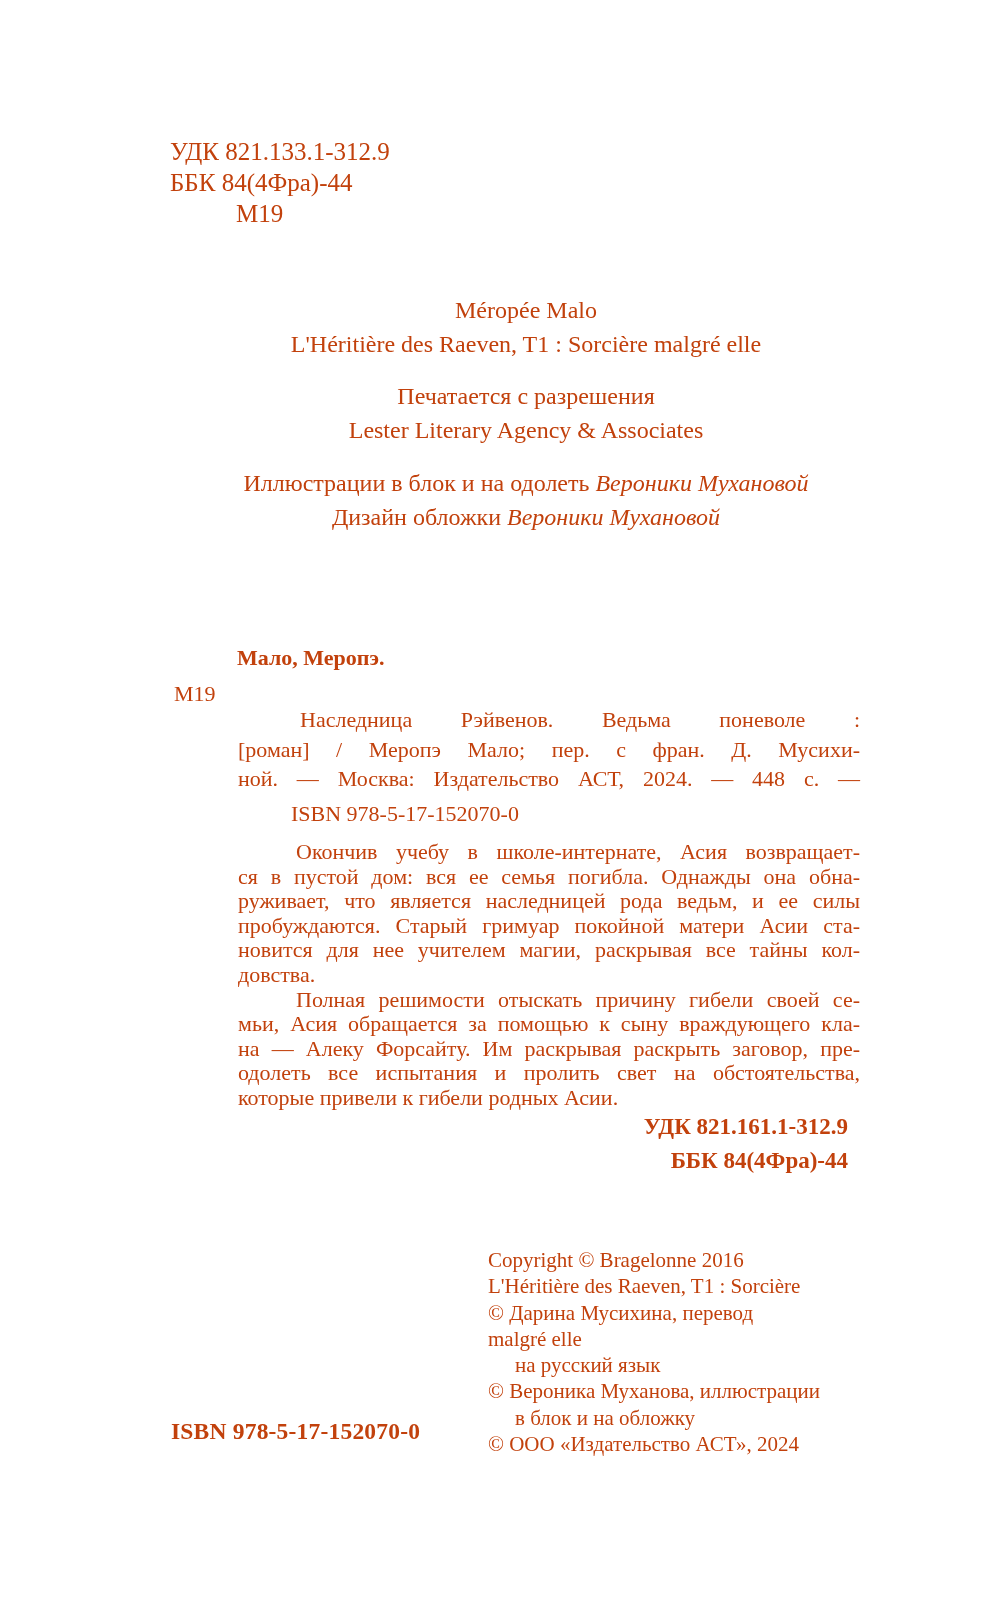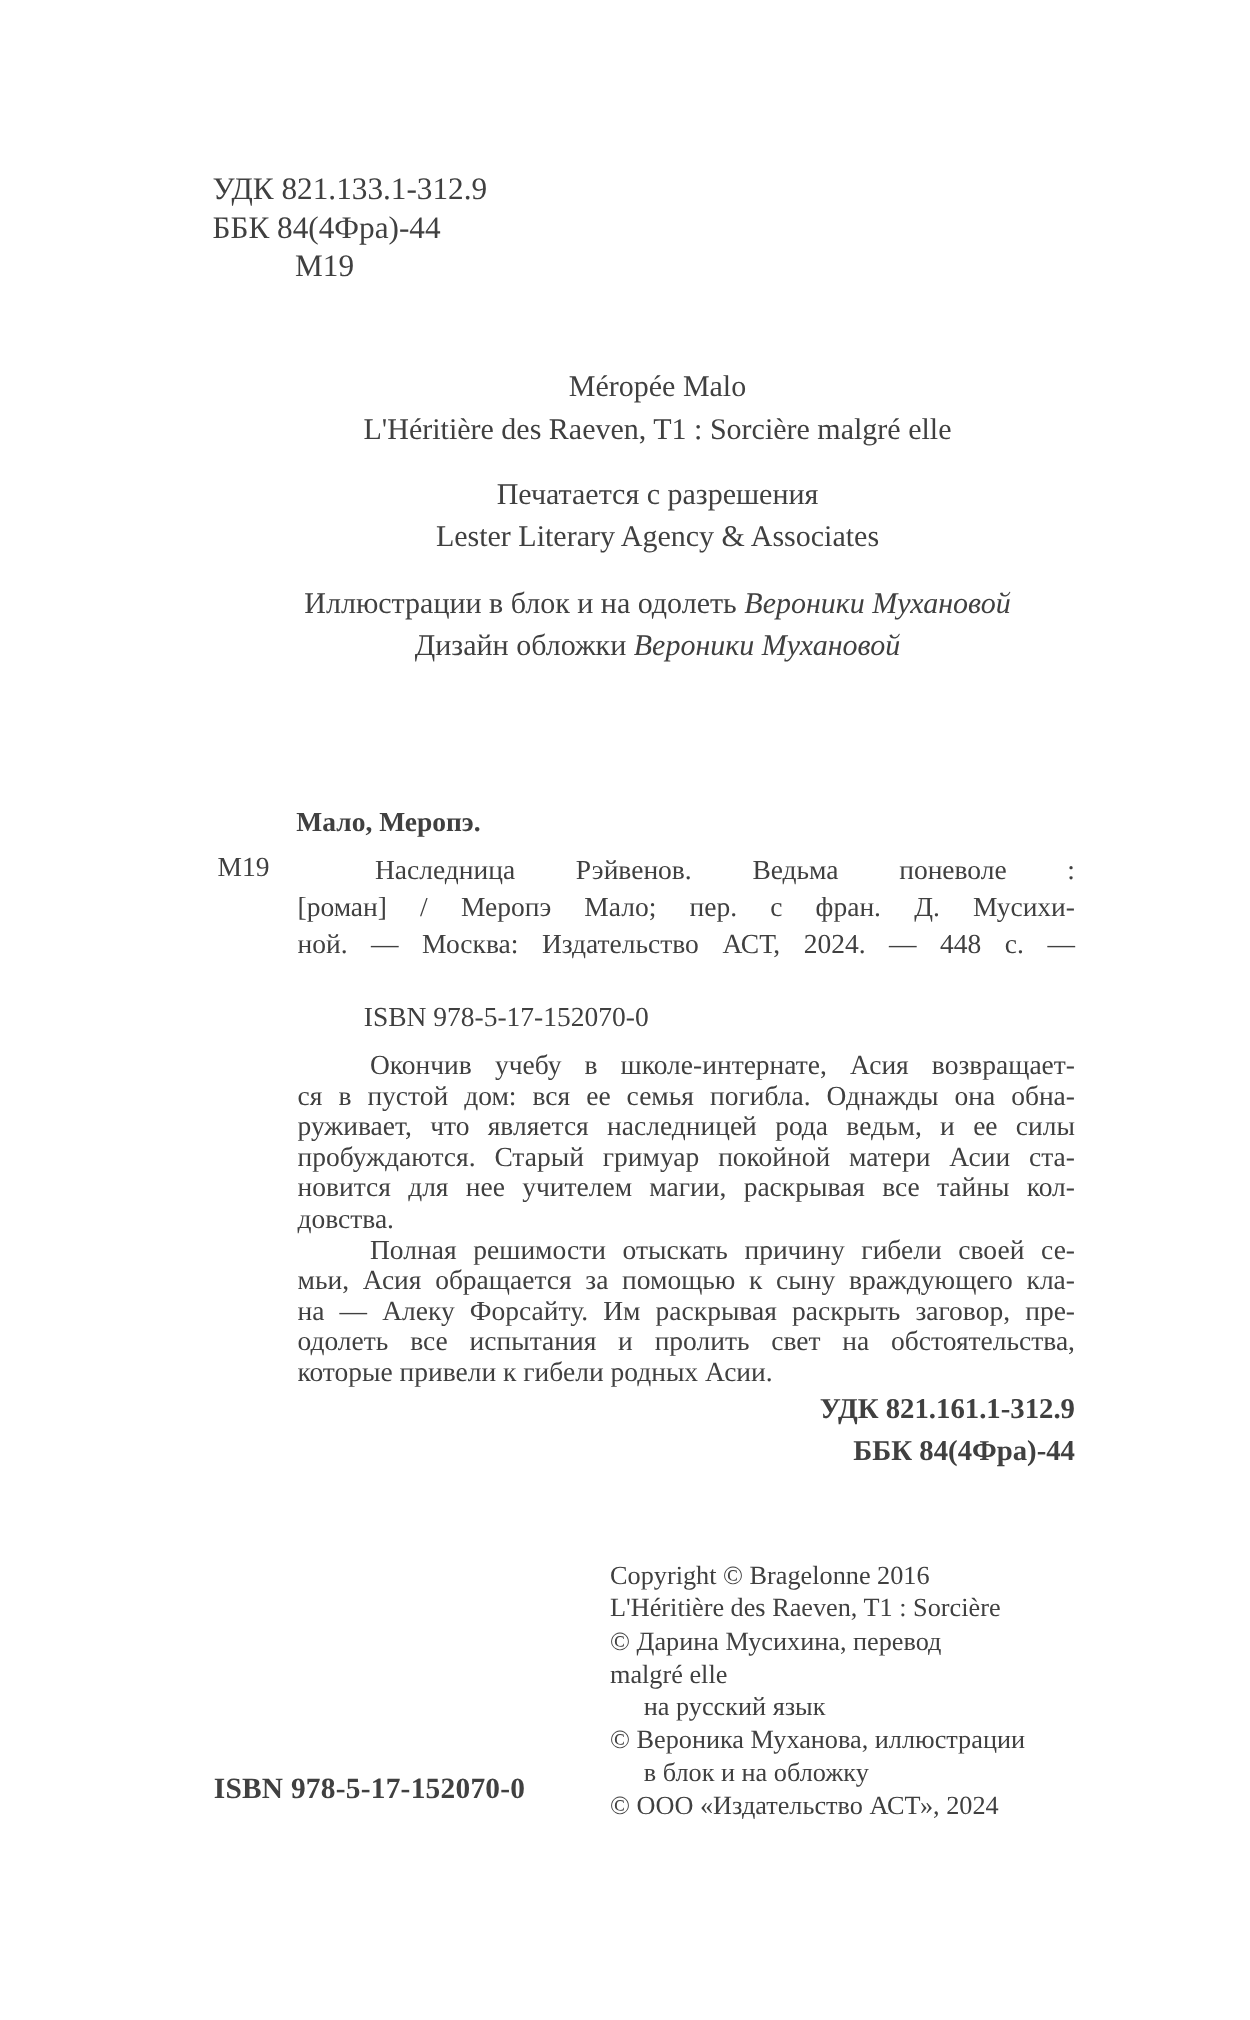--- a/index.html
+++ b/index.html
@@ -5,21 +5,21 @@
   html, body {
     margin: 0;
     padding: 0;
     background: #ffffff;
   }
   .page {
     position: relative;
     width: 1000px;
     height: 1616px;
     background: #ffffff;
-    color: #404040;
+    color: #c2410c;
     font-family: "Liberation Serif", serif;
     overflow: hidden;
   }
   
   .top-codes {
     position: absolute;
     left: 170px;
     top: 136px;
     font-size: 25px;
     line-height: 31px;
@@ -62,21 +62,21 @@
     left: 238px;
     top: 681px;
     width: 622px;
     font-size: 22px;
     line-height: 29.5px;
   }
   .jline {
     text-align: justify;
     text-align-last: justify;
   }
-  .entry-text .first { padding-left: 62px; }
+  .entry-text .first { padding-left: 62px; margin-top: 24px; }
   .entry-text .last  { text-align: left; text-align-last: left; }
 
   .isbn-mid {
     position: absolute;
     left: 238px;
     top: 801px;
     width: 622px;
     padding-left: 53px;
     box-sizing: border-box;
     font-size: 22px;
@@ -91,21 +91,21 @@
     width: 622px;
     font-size: 22px;
     line-height: 24.6px;
   }
   .annotation .first { padding-left: 58px; }
   .annotation .plain { text-align: left; text-align-last: left; }
 
   
   .bottom-codes {
     position: absolute;
-    left: 238px;
+    left: 226px;
     top: 1110px;
     width: 622px;
     text-align: right;
     font-size: 23px;
     font-weight: bold;
     line-height: 34px;
     white-space: nowrap;
   }
 
   

